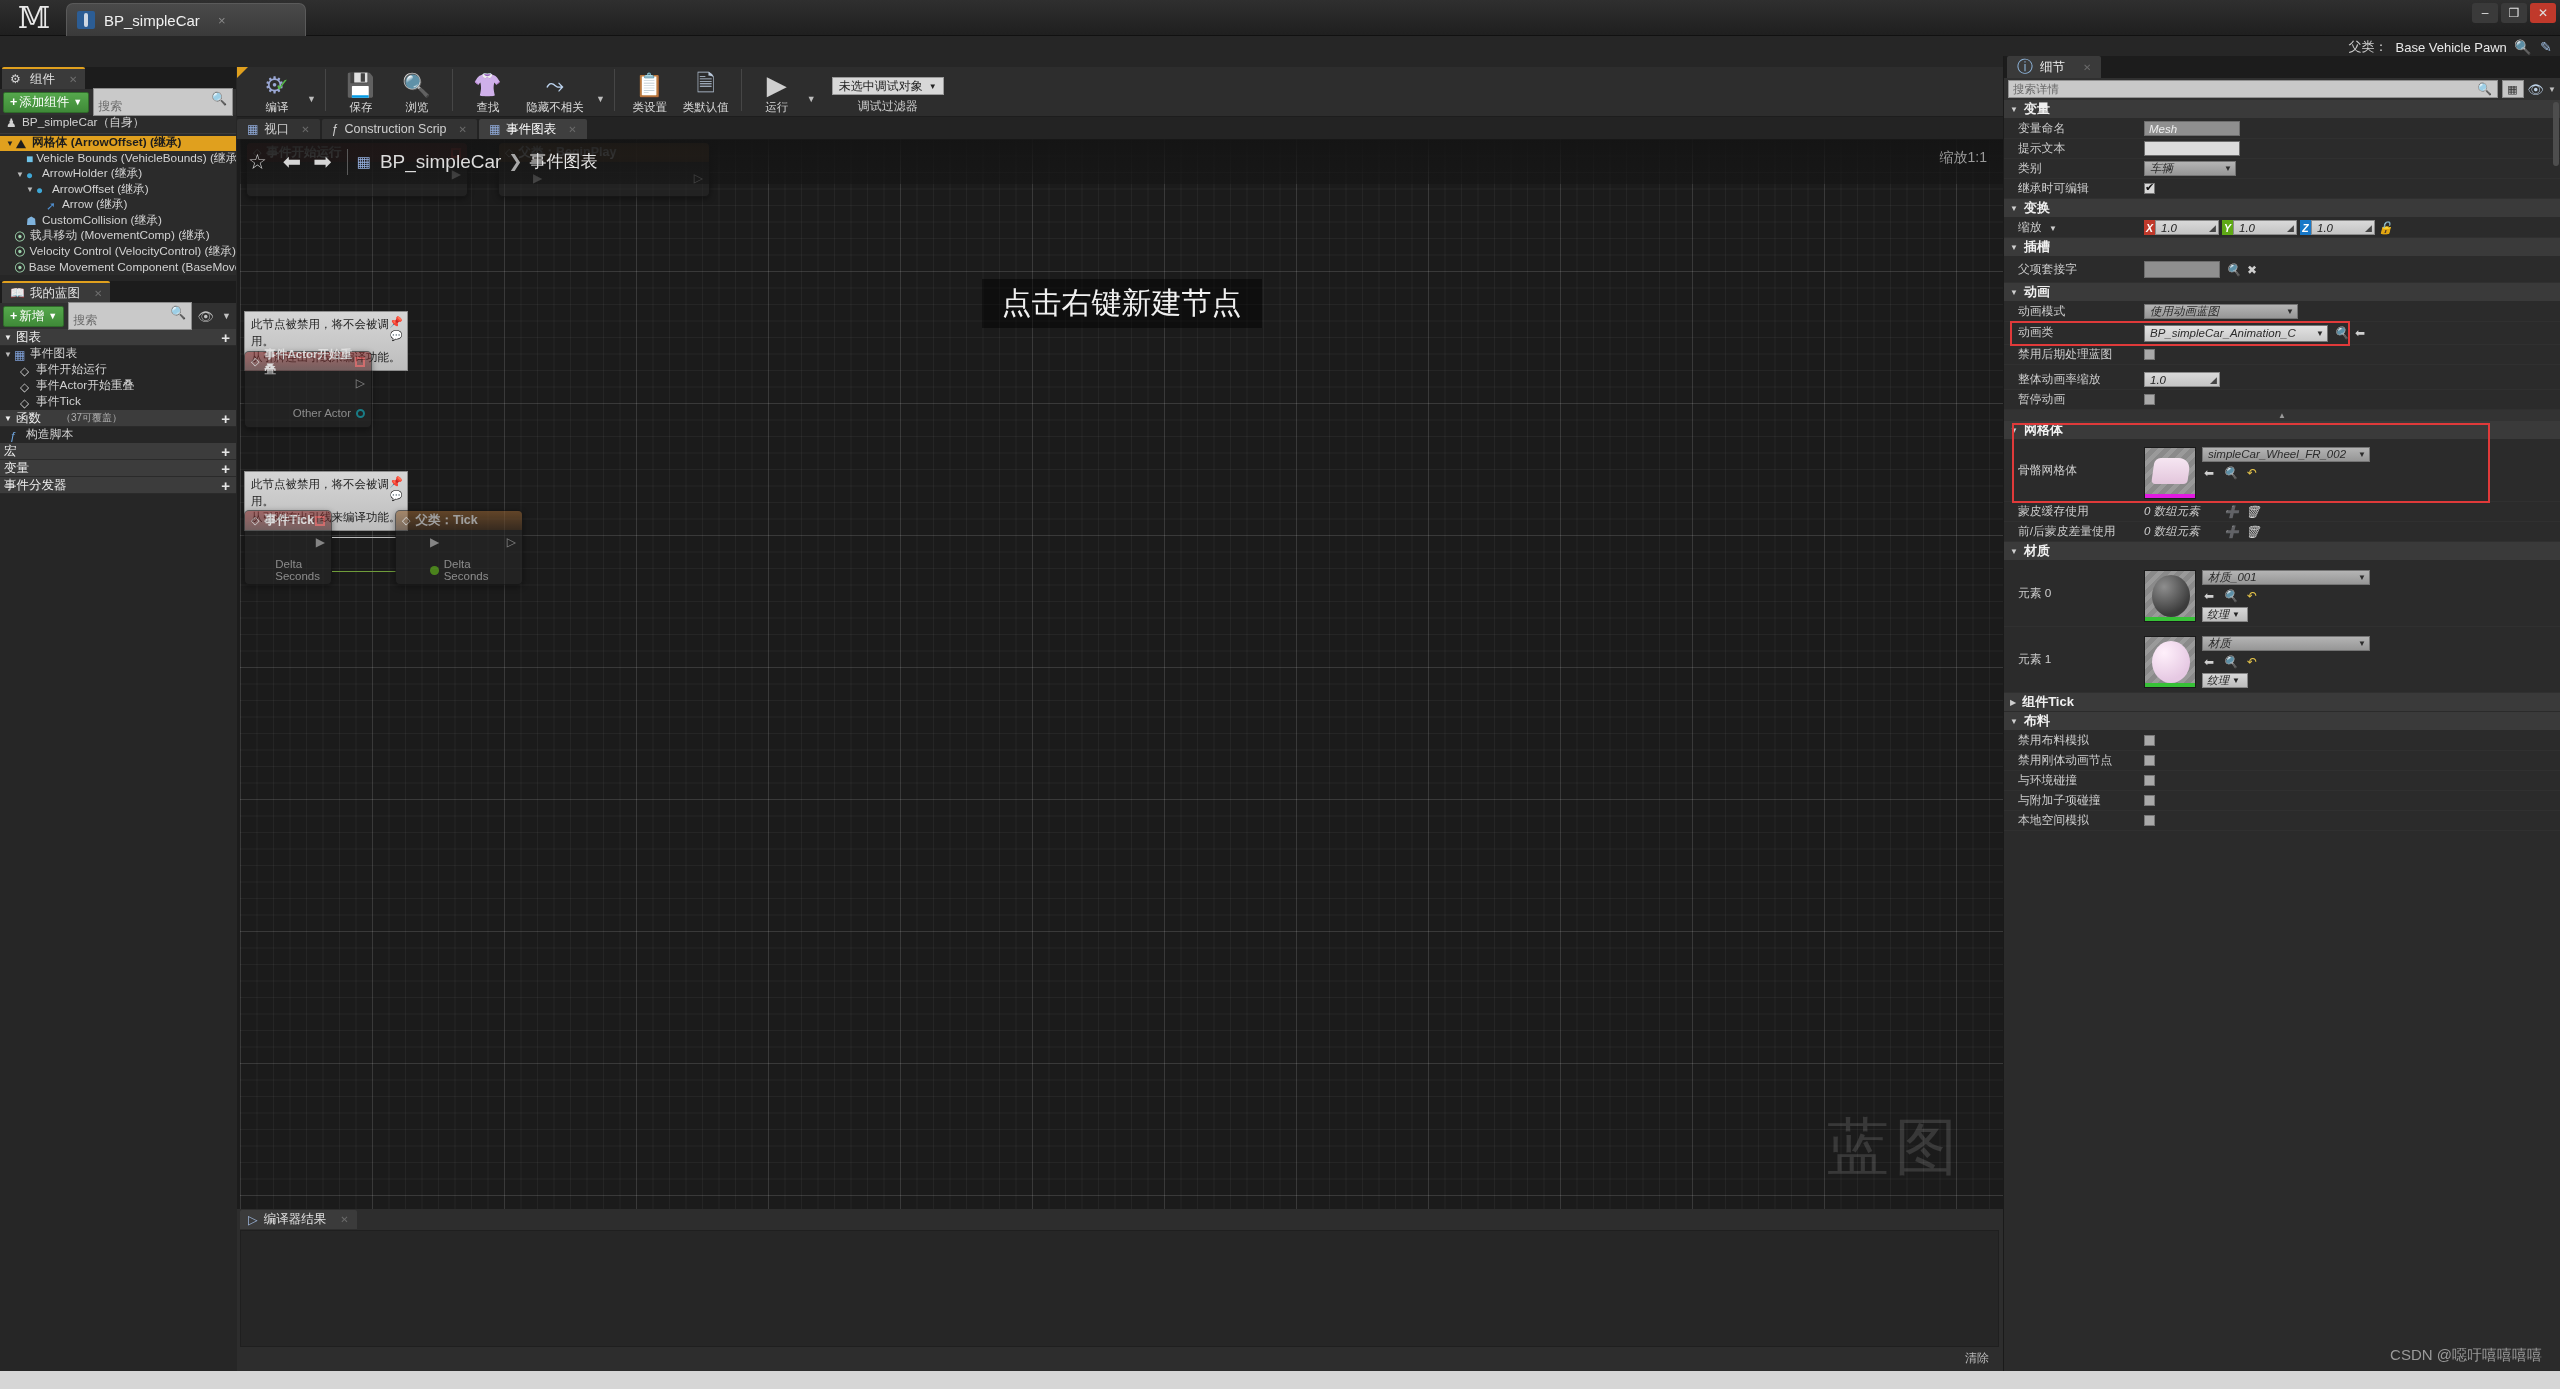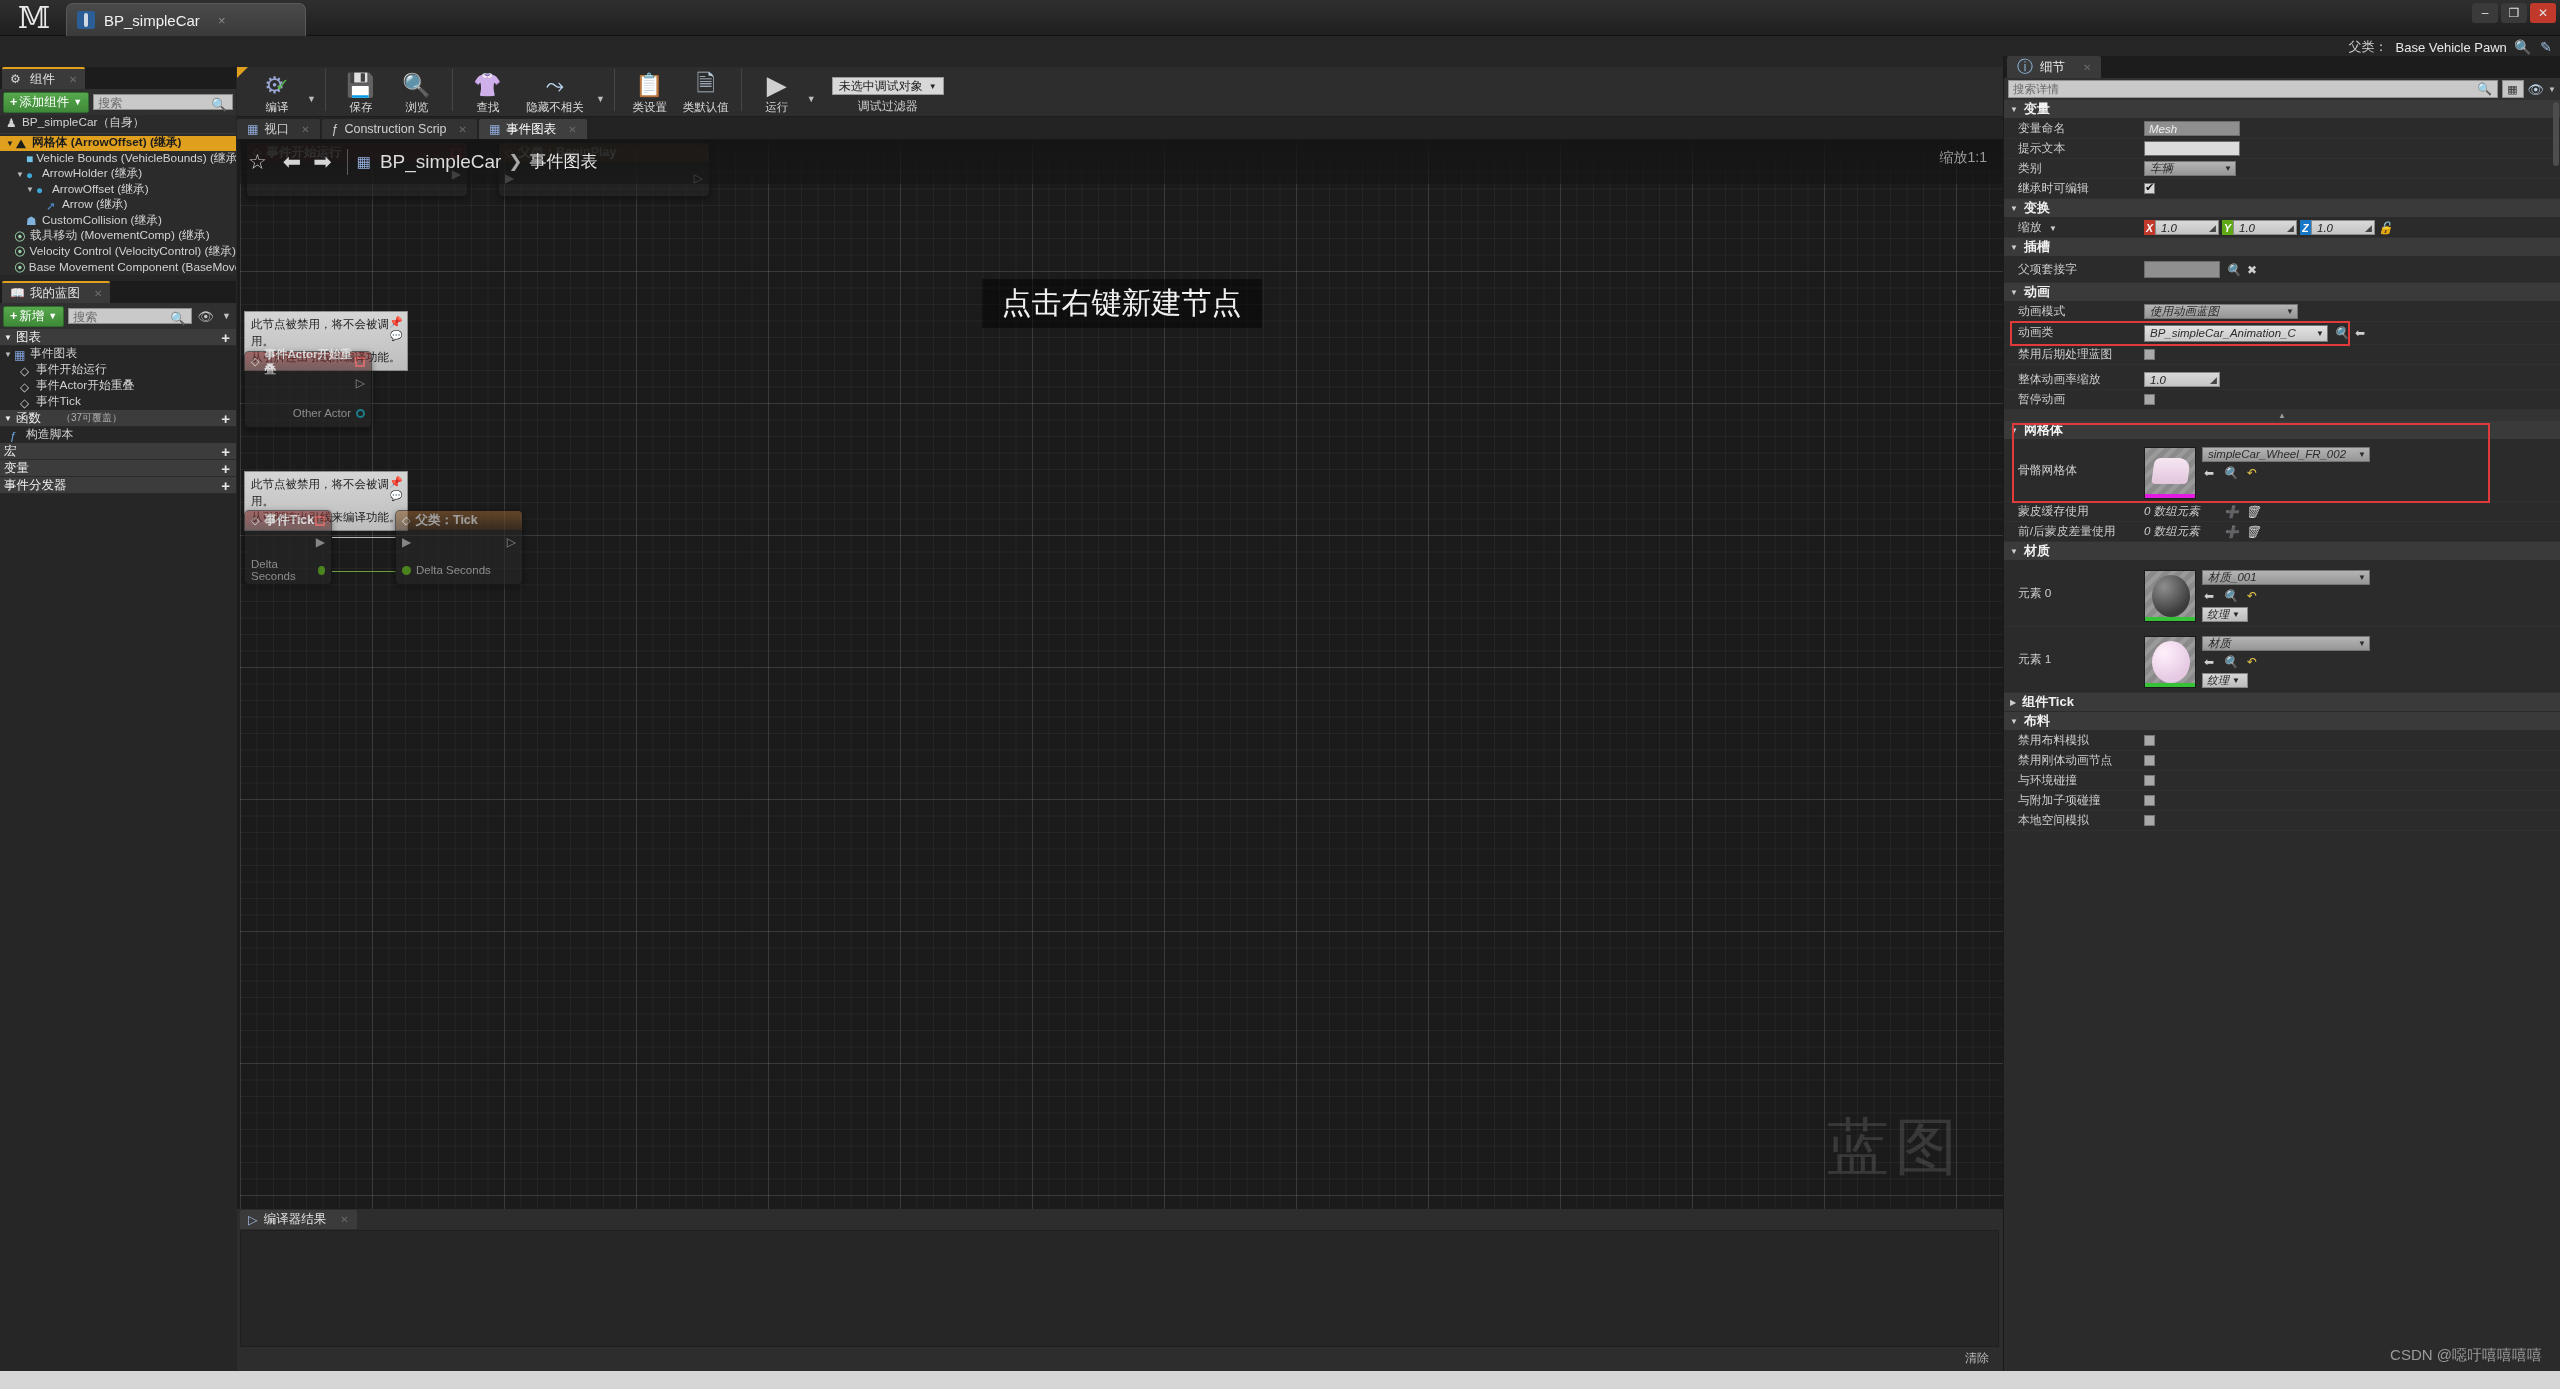--- a/index.html
+++ b/index.html
@@ -44,22 +44,22 @@
   .panel-tab .pi { width:14px;height:14px;margin-right:6px; font-size:12px; line-height:14px; }
   .panel-tab .pl { font-size:12.5px; color:#e3e3e3; }
   .panel-tab .px { margin-left:14px; color:#6e6e6e; font-size:10px; }
 
   .comp-toolrow { height:26px; background:#303030; display:flex; align-items:center; padding:2px 3px; gap:4px; }
   .btn-green { background:linear-gradient(#55a84c,#3f8a38); border:1px solid #2f6b2a;
     color:#fff; font-size:12.5px; height:21px; padding:0 6px; display:flex;
     align-items:center; border-radius:2px; white-space:nowrap; }
   .btn-green .plus { font-weight:bold; margin-right:2px; }
   .btn-green .car { margin-left:4px; font-size:9px; }
-  .searchbox { flex:1; height:16px; background:#c9c9c9; border:1px solid #8d8d8d;
-    display:flex; align-items:flex-start; padding:0 4px; position:relative; }
+  .searchbox { flex:1; height:28px; background:#c9c9c9; border:1px solid #8d8d8d;
+    display:flex; align-items:flex-end; padding:0 4px; position:relative; }
   .searchbox span.ph { color:#6d6d6d; font-size:12px; }
   .searchbox .mag { position:absolute; right:4px; top:2px; color:#333; font-size:13px; }
   .eye { color:#c2c2c2; font-size:13px; padding:0 2px;}
 
   .tree { background:#2b2b2b; }
   .trow { height:15.5px; display:flex; align-items:center; font-size:11.8px;
     color:#d2d2d2; padding-left:4px; white-space:nowrap; overflow:hidden; }
   .trow.selected { background:#e0a01e; color:#1d1d1d; font-weight:bold; }
   .trow .arrow { width:10px; font-size:8px; color:#bbb; }
   .trow.selected .arrow { color:#222; }
@@ -122,21 +122,21 @@
     color:rgba(255,255,255,.13); letter-spacing:6px; }
 
   .node { position:absolute; border-radius:5px; background:rgba(40,40,40,.93);
     box-shadow:0 2px 6px rgba(0,0,0,.6); border:1px solid rgba(0,0,0,.5); }
   .node .nhead { height:19px; display:flex; align-items:center; padding:0 6px;
     border-radius:4px 4px 0 0; font-size:12.5px; font-weight:bold; color:#efefef; }
   .node .nhead.red { background:linear-gradient(rgba(150,45,45,.85),rgba(85,30,30,.6)); }
   .node .nhead.orange { background:linear-gradient(rgba(160,105,50,.85),rgba(95,60,30,.6)); }
   .node .dia { margin-right:5px; font-size:11px; color:#e9e9e9; }
   .node .disbox { width:10px;height:10px;border:2px solid #d93b3b; margin-left:auto; }
-  .node .nbody { padding:4px 6px 6px; position:relative; min-height:34px; }
+  .node .nbody { padding:4px 6px 6px; position:relative; min-height:34px;margin-left:28px; }
   .pinrow { display:flex; align-items:center; font-size:11.5px; color:#cfcfcf; height:16px; }
   .pinrow.right { justify-content:flex-end; }
   .exec { color:#c6c6c6; font-size:12px; }
   .exec.filled:before { content:"\25B6"; }
   .exec.hollow:before { content:"\25B7"; }
   .dot { width:9px; height:9px; border-radius:50%; display:inline-block; }
   .dot.green { background:#67c21e; }
   .dot.blue { background:#18b8c8; border:2px solid #18b8c8; background:transparent; }
   .node.disabled { opacity:.62; }
 

